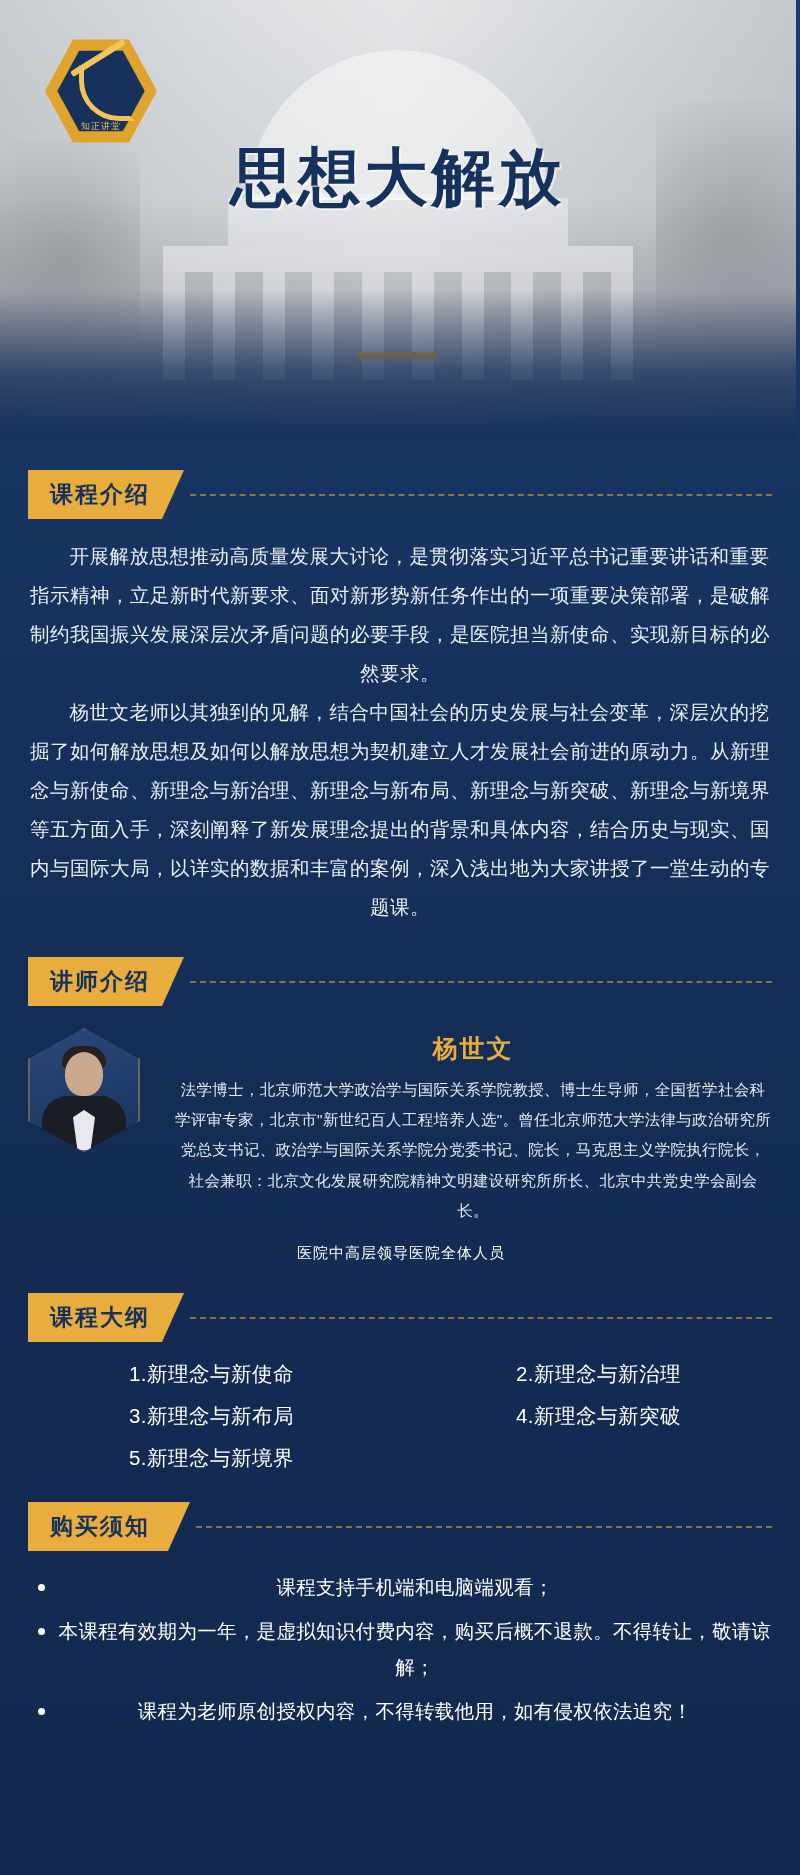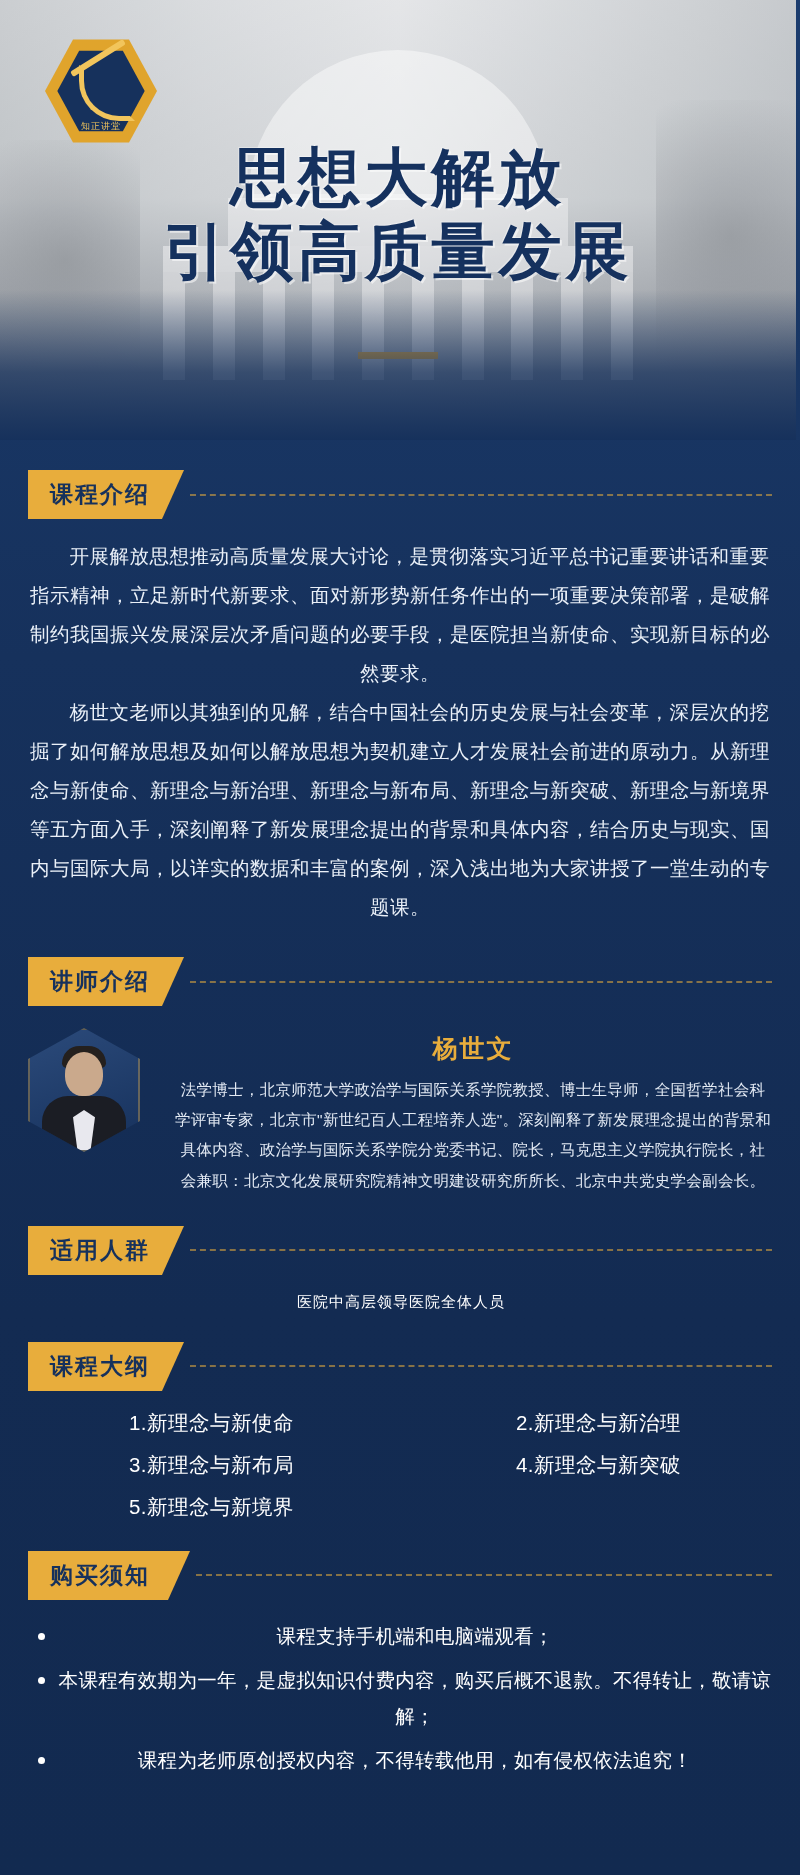--- a/index.html
+++ b/index.html
@@ -373,21 +373,20 @@
     <div class="logo">
       <div class="hex"></div>
       <div class="hex-in"></div>
       <div class="pen"></div>
       <div class="hook"></div>
       <div class="txt">知正讲堂</div>
     </div>
 
     <div class="hero-title">
       <div class="l1">思想大解放</div>
-      <div class="l2">引领高质量发展</div>
     </div>
     <div class="hero-underline"></div>
     <div class="hero-fade"></div>
   </div>
 
   <div class="content">
 
     <div class="section-head">
       <div class="ribbon">课程介绍</div>
       <div class="dashes"></div>
@@ -401,28 +400,24 @@
     </div>
     <div class="teacher">
       <div class="avatar">
         <div class="body"></div>
         <div class="shirt"></div>
         <div class="hair"></div>
         <div class="head"></div>
       </div>
       <div class="teacher-info">
         <div class="teacher-name">杨世文</div>
-        <div class="teacher-bio">法学博士，北京师范大学政治学与国际关系学院教授、博士生导师，全国哲学社会科学评审专家，北京市"新世纪百人工程培养人选"。深刻阐释了新发展理念提出的背景和具体内容、政治学与国际关系学院分党委书记、院长，马克思主义学院执行院长，社会兼职：北京文化发展研究院精神文明建设研究所所长、北京中共党史学会副会长。</div>
+        <div class="teacher-bio">法学博士，北京师范大学政治学与国际关系学院教授、博士生导师，全国哲学社会科学评审专家，北京市"新世纪百人工程培养人选"。曾任北京师范大学法律与政治研究所党总支书记、政治学与国际关系学院分党委书记、院长，马克思主义学院执行院长，社会兼职：北京文化发展研究院精神文明建设研究所所长、北京中共党史学会副会长。</div>
       </div>
     </div>
 
-    <div class="section-head">
-      <div class="ribbon">适用人群</div>
-      <div class="dashes"></div>
-    </div>
     <div class="plain-line">医院中高层领导医院全体人员</div>
 
     <div class="section-head">
       <div class="ribbon">课程大纲</div>
       <div class="dashes"></div>
     </div>
     <div class="outline">
       <div>1.新理念与新使命</div>
       <div class="col2">2.新理念与新治理</div>
       <div>3.新理念与新布局</div>

